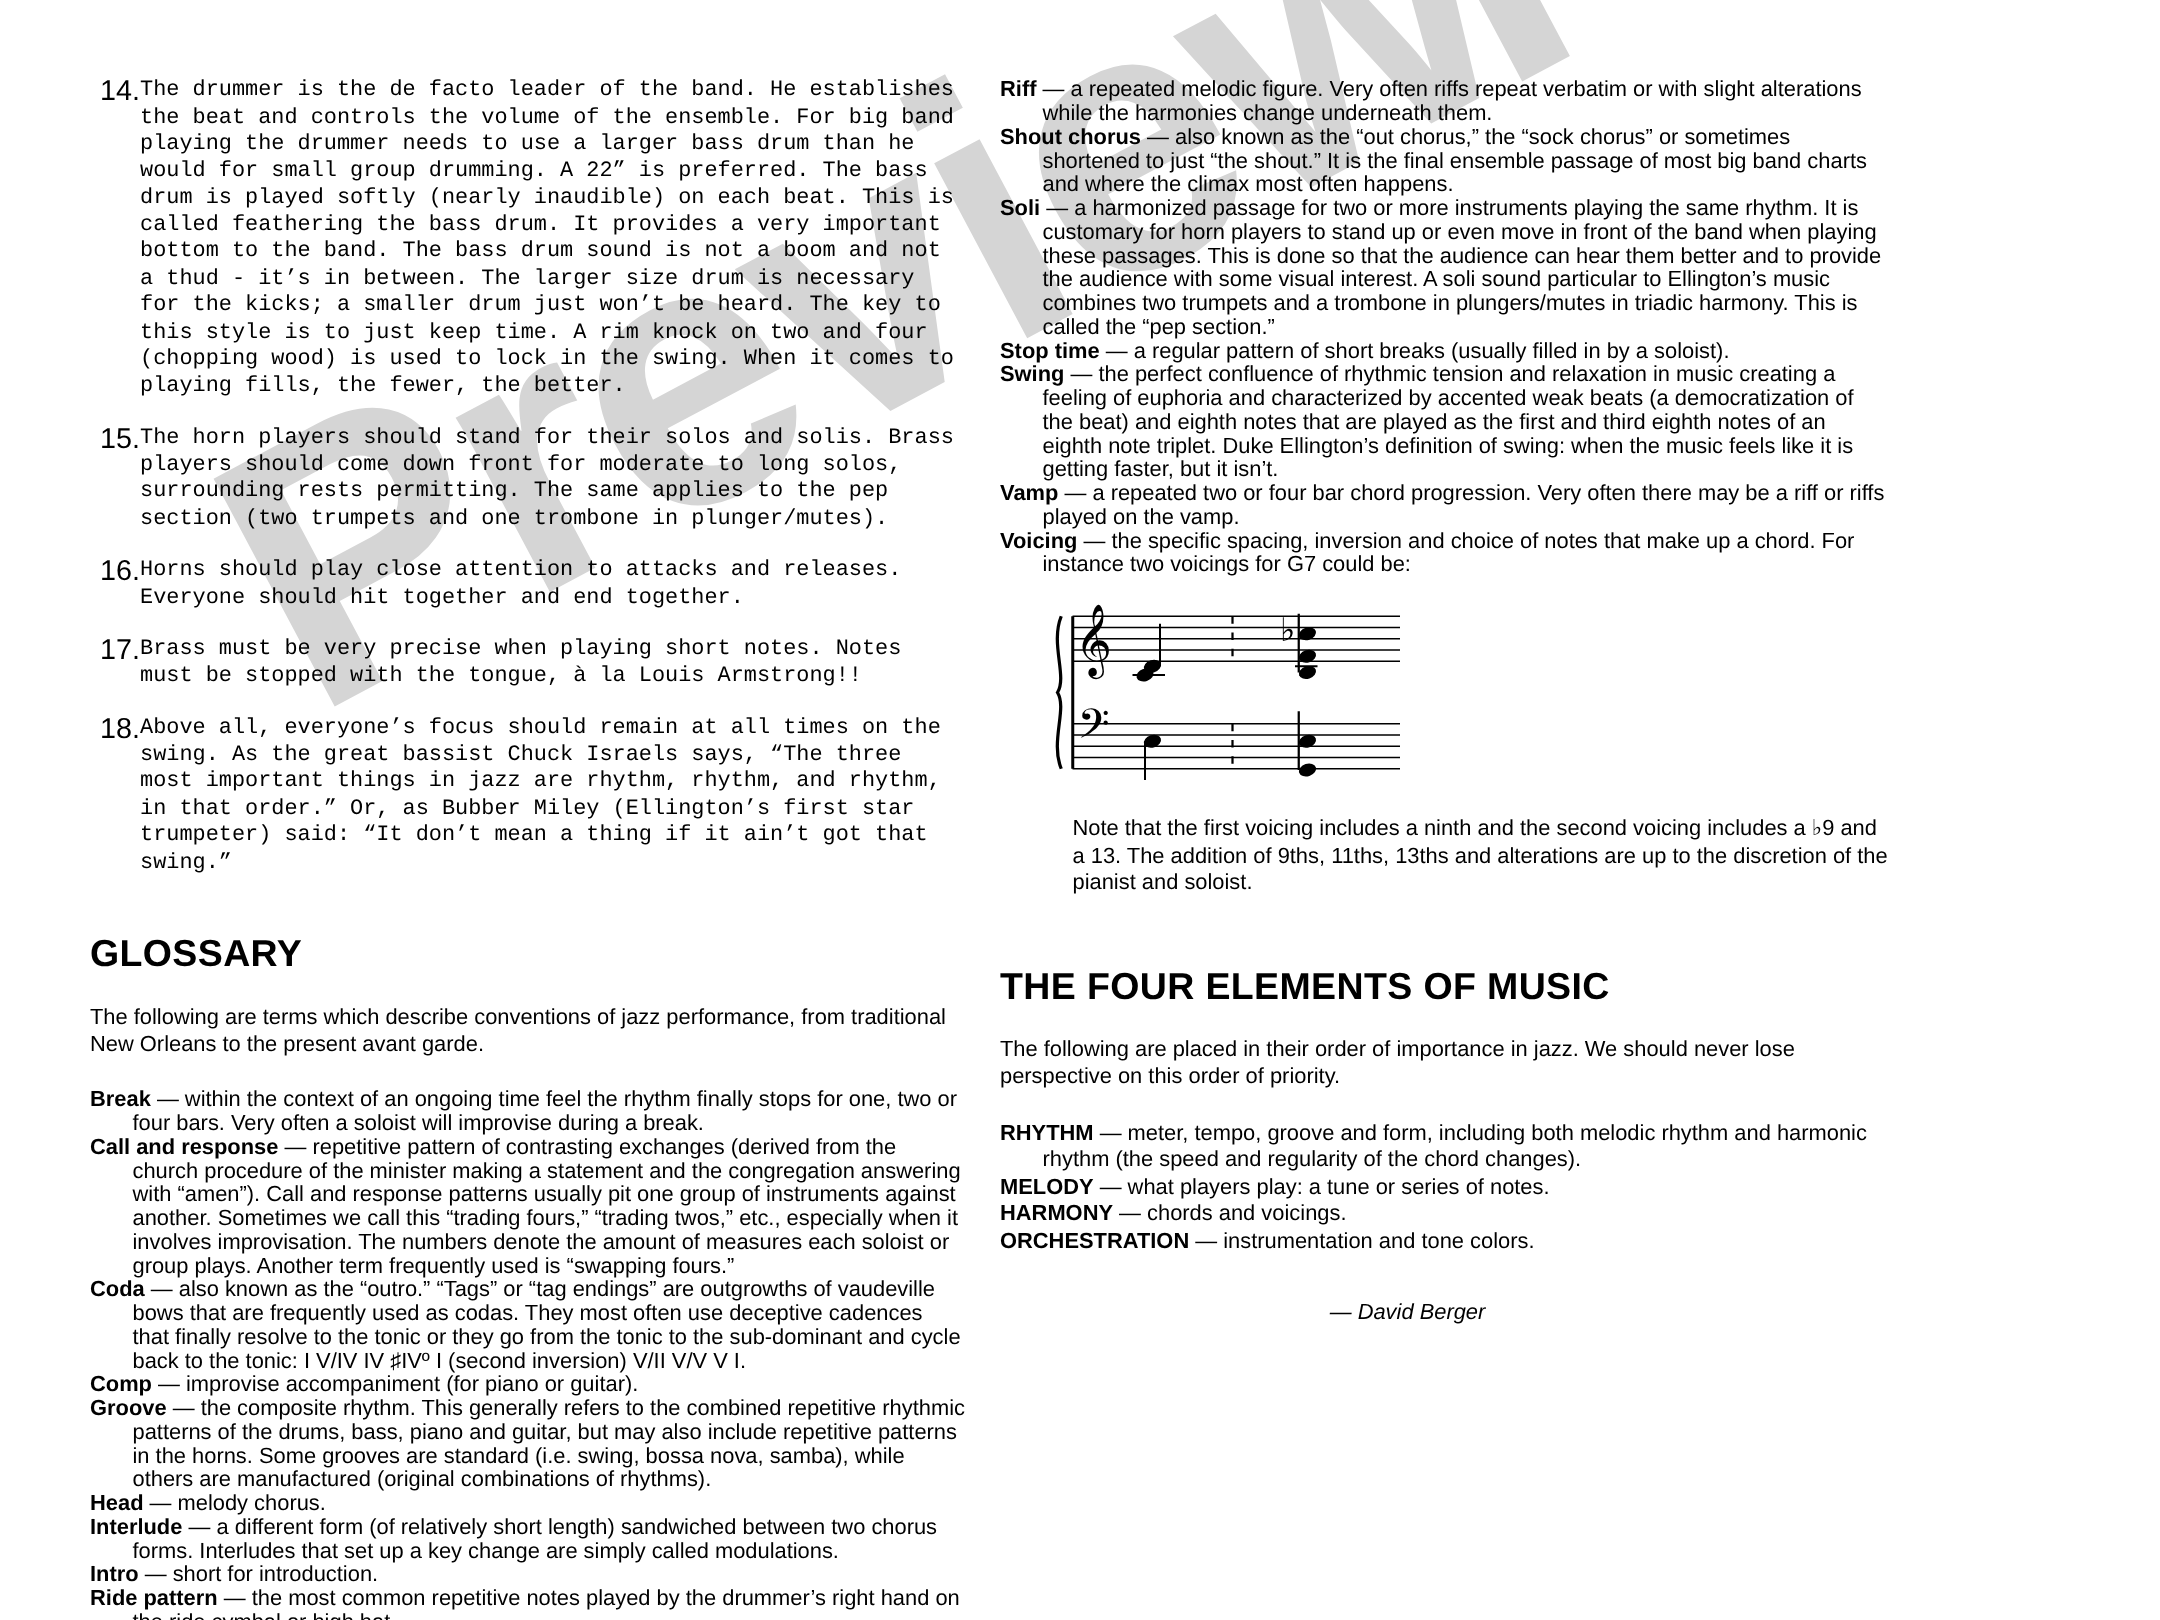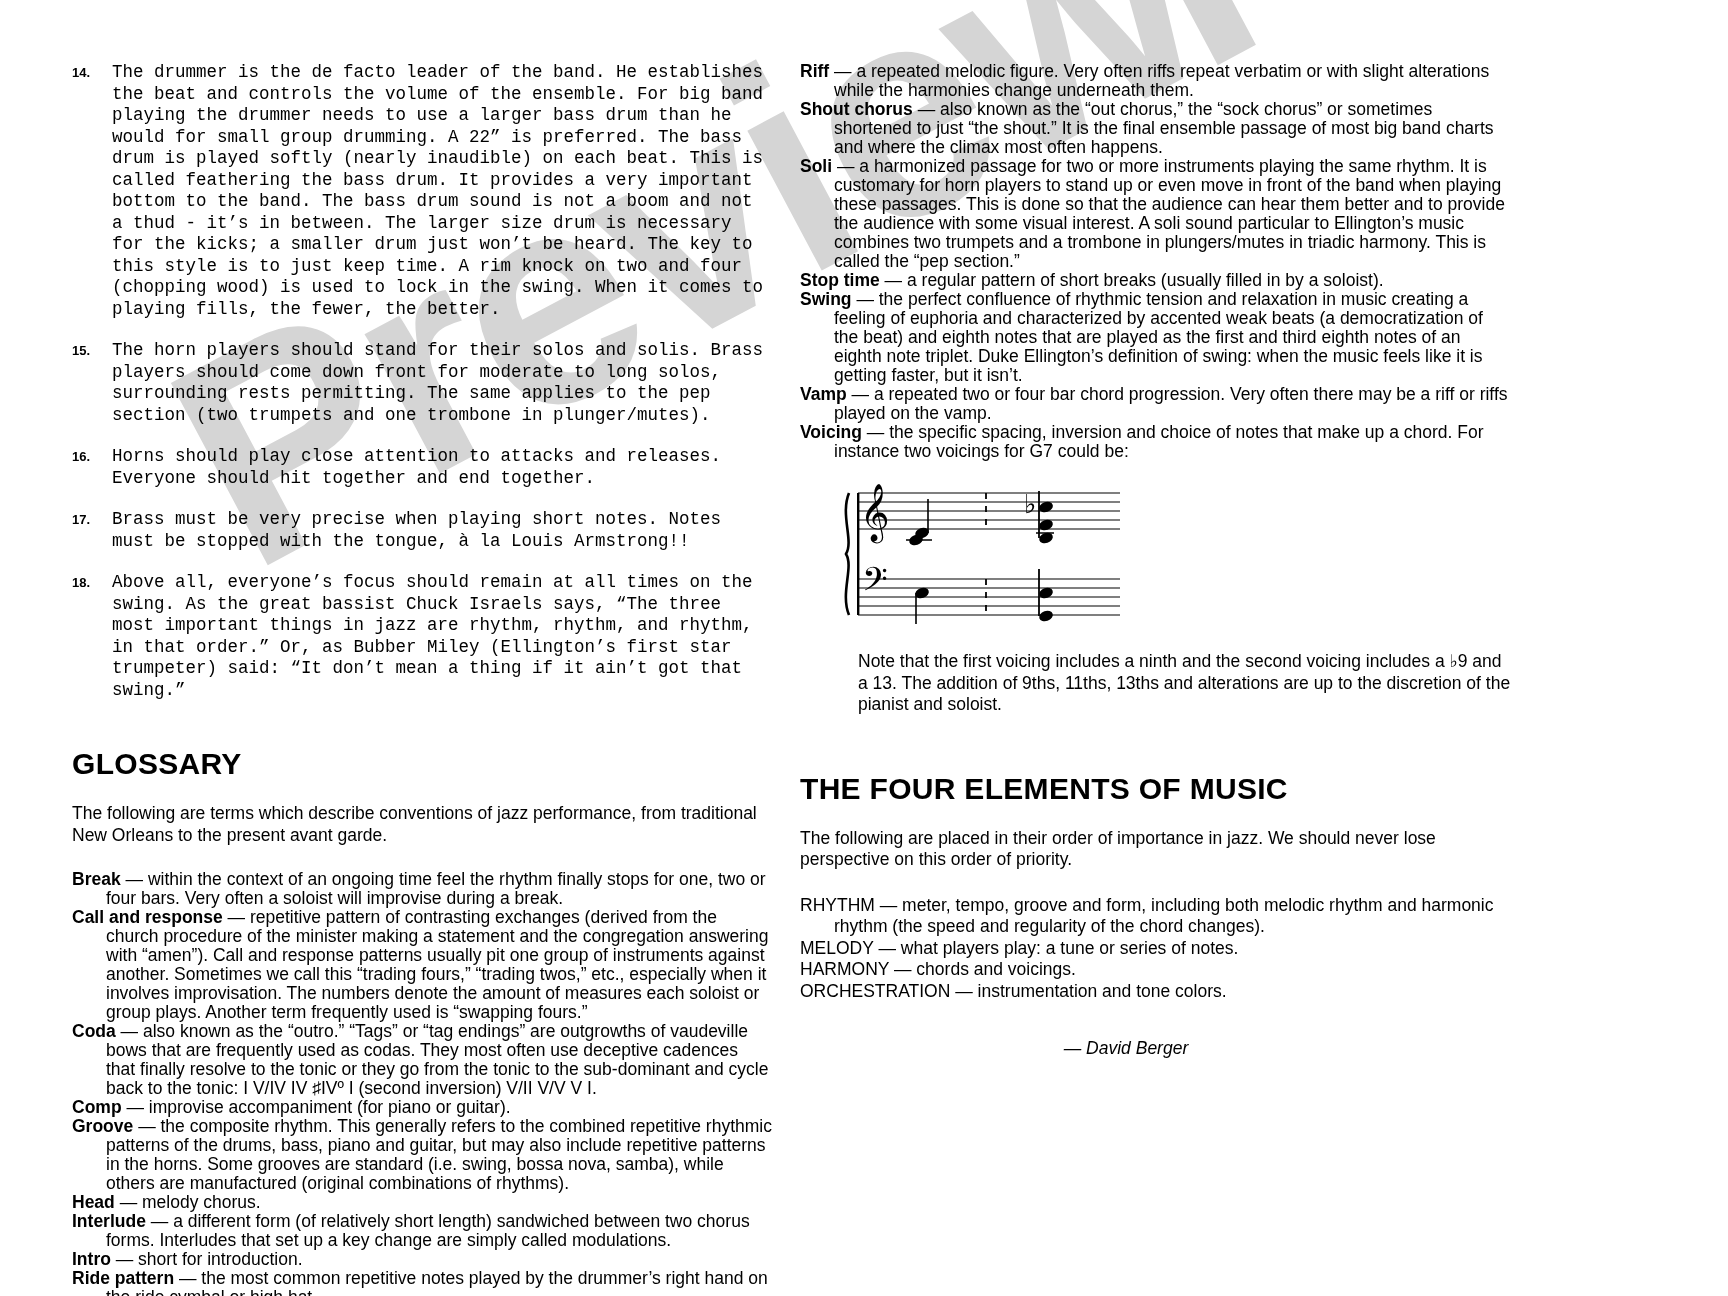--- a/index.html
+++ b/index.html
@@ -51,24 +51,24 @@
   #col-left  { left: 72px;  width: 700px; }
   #col-right { left: 800px; width: 712px; }
 
   
   .num-item {
     display: flex;
     margin-bottom: 20px;
   }
   .num-item .num {
     flex: 0 0 40px;
-    font-size: 13px;
-    line-height: 21.5px;
-    font-weight: bold;
-    text-align: left;
+    font-size: 23px;
+    line-height: 21.5px;
+    font-weight: normal;
+    text-align: right;
   }
   .num-item .num-body {
     flex: 1 1 auto;
     font-size: 17.5px;
     line-height: 21.5px;
     text-align: left;
     font-family: Liberation Mono, monospace;
   }
 
   
@@ -100,21 +100,21 @@
   }
 
   
   .element-entry {
     font-size: 17.5px;
     line-height: 21.5px;
     padding-left: 34px;
     text-indent: -34px;
     margin: 0;
   }
-  .element-entry .term { font-weight: normal; }
+  .element-entry .term { font-weight: bold; }
 
   
   .staff-note {
     font-size: 17.5px;
     line-height: 21.5px;
     margin: 18px 0 0 58px;
   }
 
   
   #signature {

